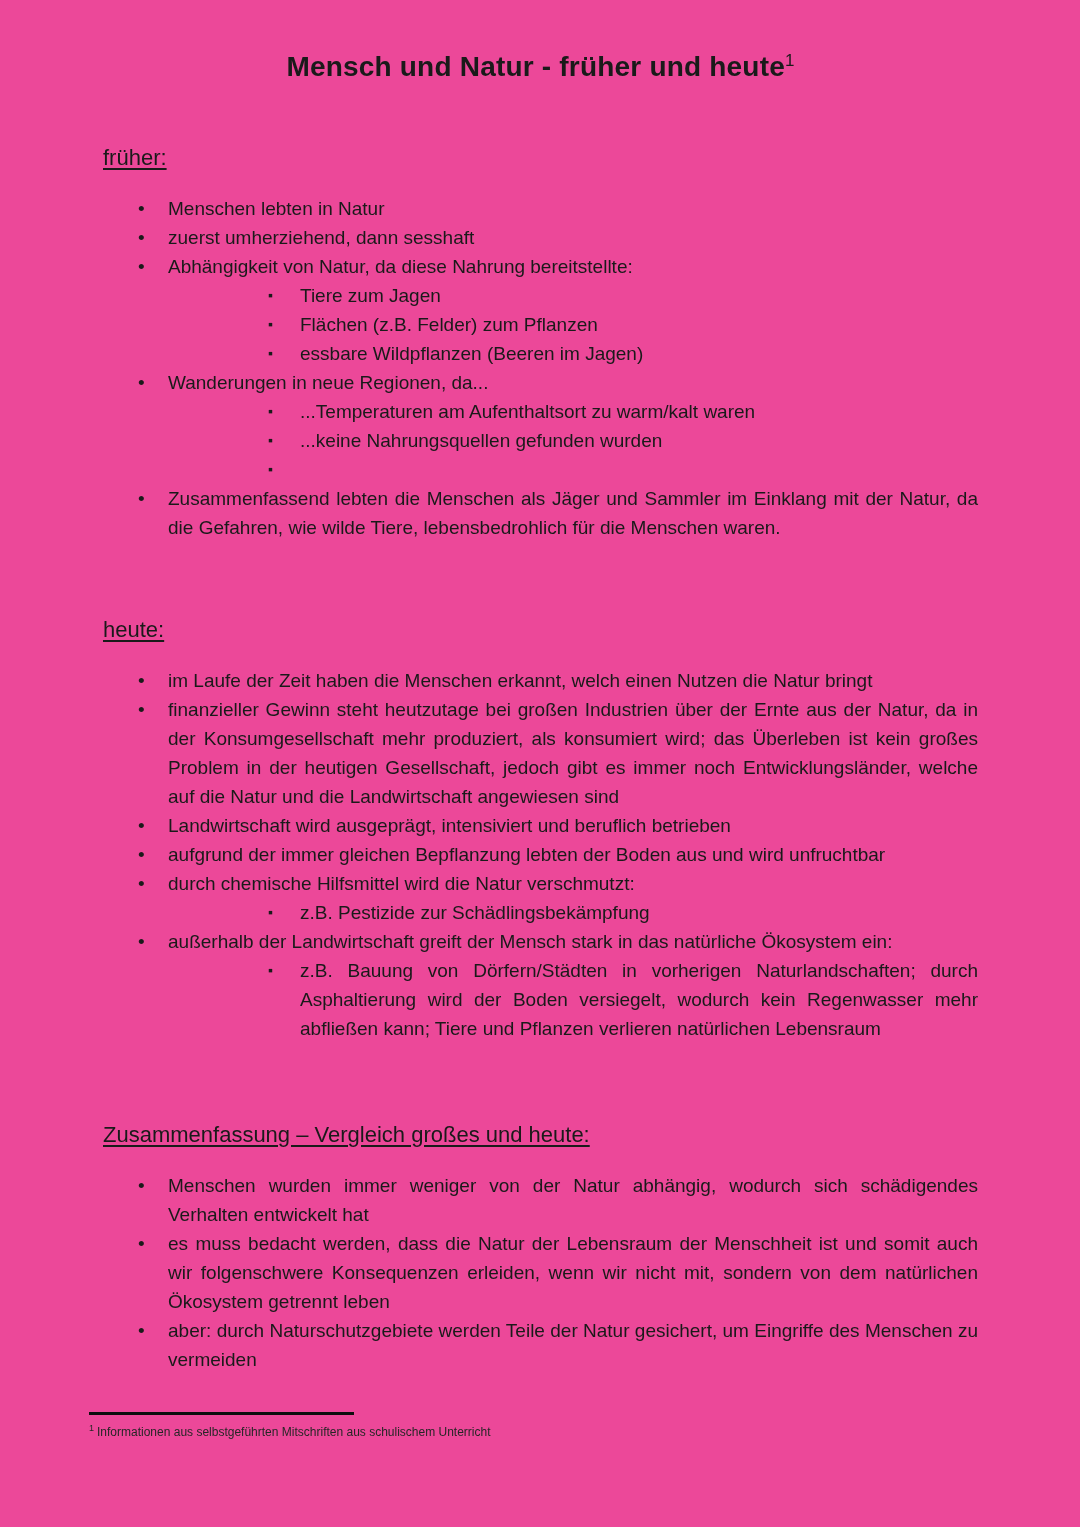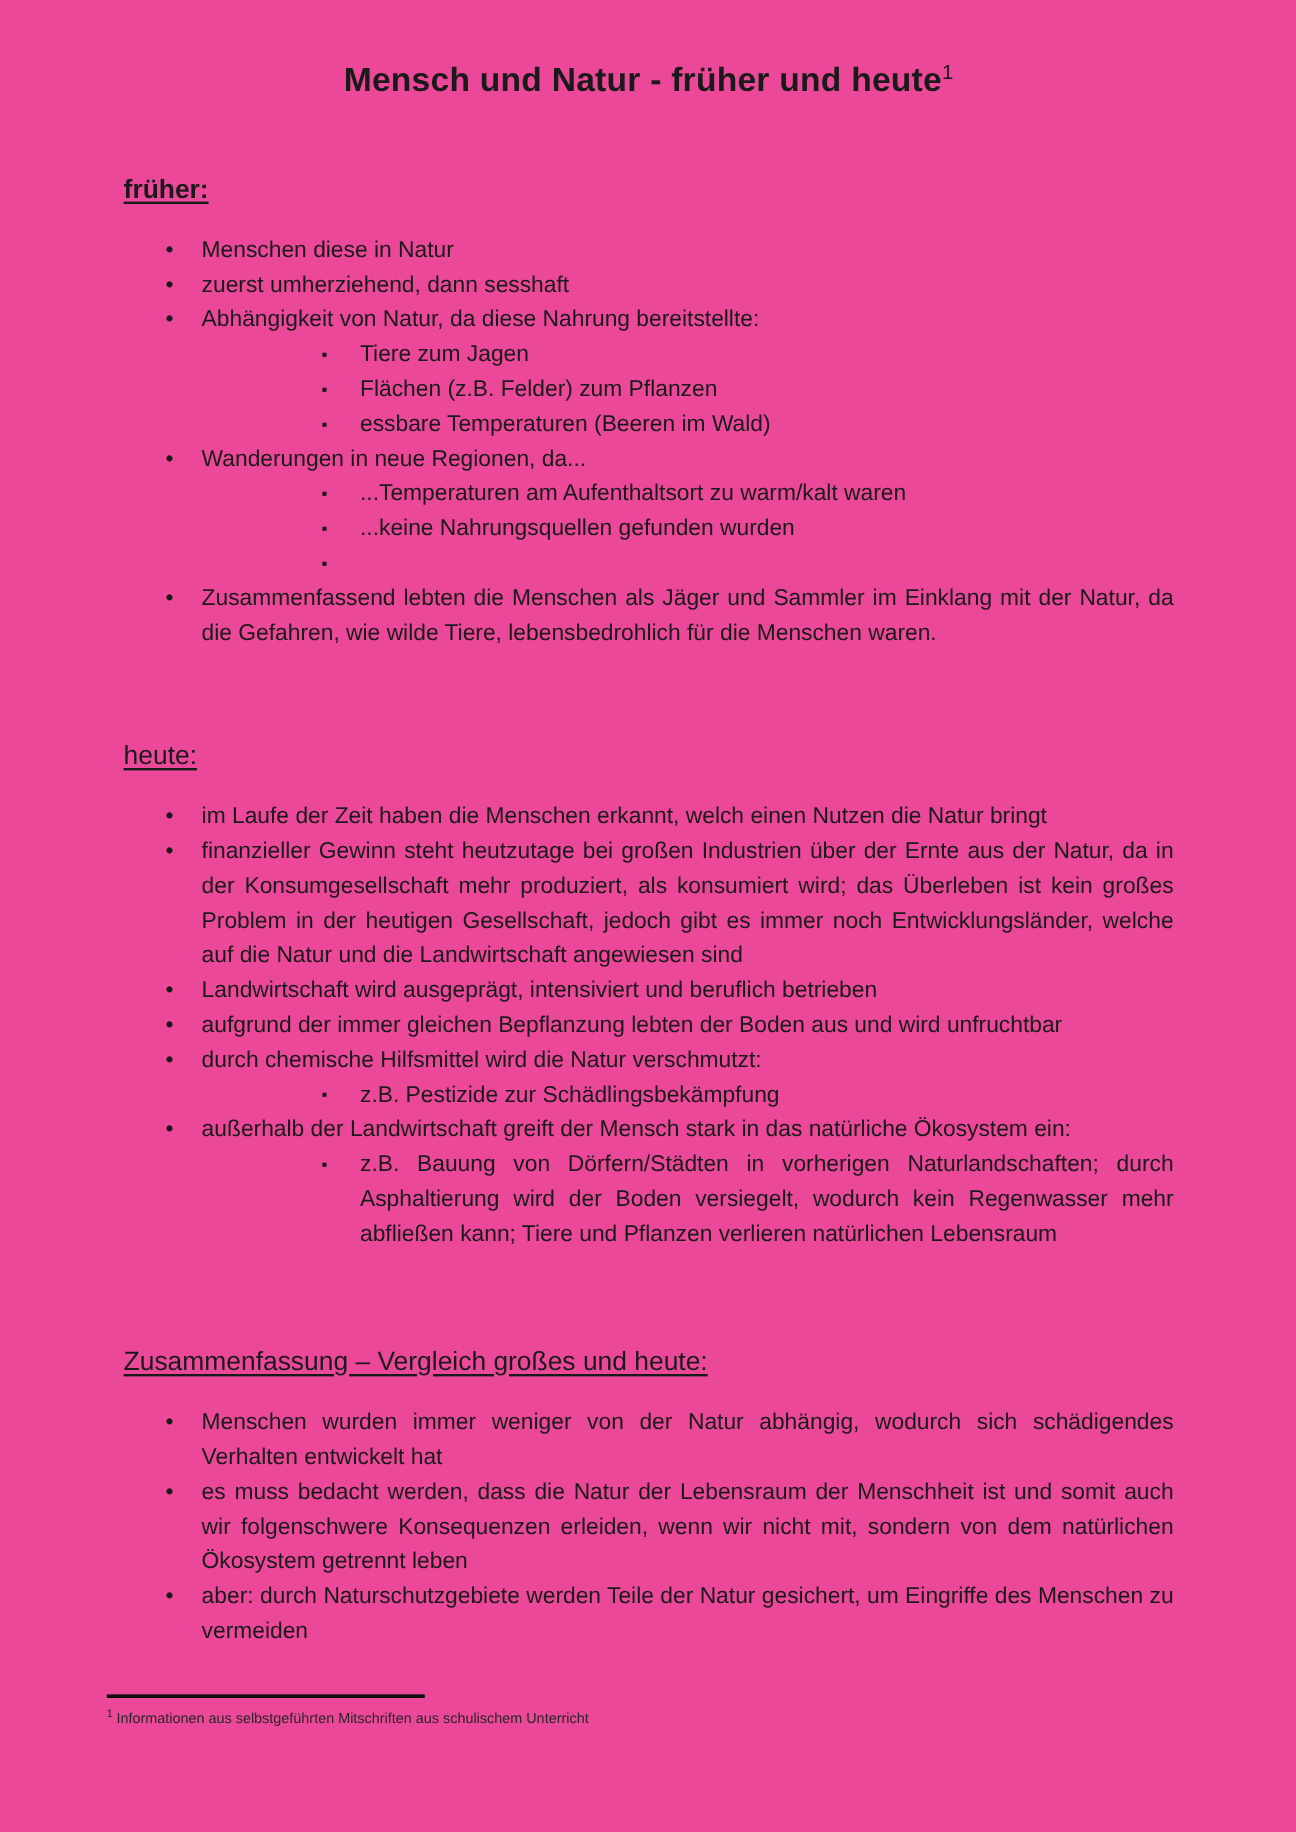--- a/index.html
+++ b/index.html
@@ -35,21 +35,21 @@
     line-height: 0;
   }
   .section h2 {
     font-size: 22px;
     line-height: 28px;
     font-weight: 400;
     text-decoration: underline;
     text-underline-offset: 3px;
     margin: 0 0 22px 0;
   }
-  #sec-frueher h2 { margin-top: 56px; font-weight: bold; }
+  #sec-frueher h2 { margin-top: 56px; }
   #sec-heute h2 { margin-top: 74px; }
   #sec-zusammenfassung h2 { margin-top: 78px; }
   ul.bullet-list {
     list-style: none;
     margin: 0;
     padding: 0;
     font-size: 19px;
     line-height: 29px;
   }
   ul.bullet-list li {
@@ -104,41 +104,41 @@
 
 <div class="page">
 
   <h1 class="doc-title"><span>Mensch und Natur - früher und heute</span><sup>1</sup></h1>
 
   <section class="section" id="sec-frueher">
     <h2>früher:</h2>
     <ul class="bullet-list">
         <li class="l1">
           <span class="marker">•</span>
-          <span class="text">Menschen diese in Natur</span>
+          <span class="text">Menschen lebten in Natur</span>
         </li>
         <li class="l1">
           <span class="marker">•</span>
           <span class="text">zuerst umherziehend, dann sesshaft</span>
         </li>
         <li class="l1">
           <span class="marker">•</span>
           <span class="text">Abhängigkeit von Natur, da diese Nahrung bereitstellte:</span>
         </li>
         <li class="l2">
           <span class="marker">▪</span>
           <span class="text">Tiere zum Jagen</span>
         </li>
         <li class="l2">
           <span class="marker">▪</span>
           <span class="text">Flächen (z.B. Felder) zum Pflanzen</span>
         </li>
         <li class="l2">
           <span class="marker">▪</span>
-          <span class="text">essbare Temperaturen (Beeren im Wald)</span>
+          <span class="text">essbare Wildpflanzen (Beeren im Jagen)</span>
         </li>
         <li class="l1">
           <span class="marker">•</span>
           <span class="text">Wanderungen in neue Regionen, da...</span>
         </li>
         <li class="l2">
           <span class="marker">▪</span>
           <span class="text">...Temperaturen am Aufenthaltsort zu warm/kalt waren</span>
         </li>
         <li class="l2">

